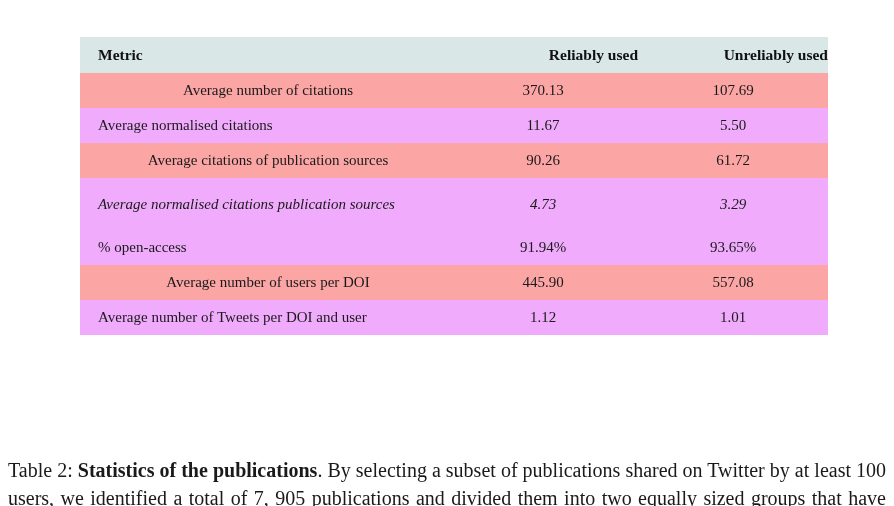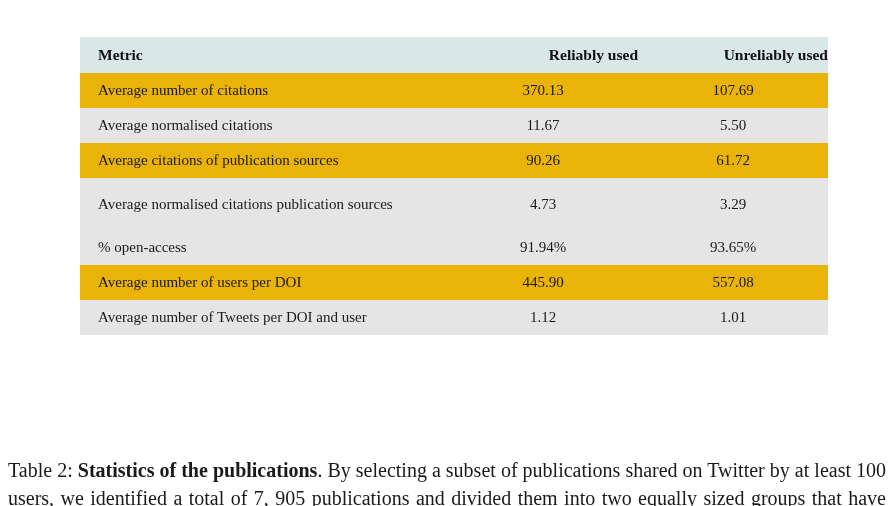--- a/index.html
+++ b/index.html
@@ -55,36 +55,38 @@
     text-align: right;
     width: 190px;
   }
   tbody td {
     font-size: 15px;
     height: 35px;
     vertical-align: middle;
     color: #1a1a1a;
   }
   tbody tr.shaded td {
-    background: #e5e5e5;
+    background: #f0abfc;
   }
   tbody tr.plain td {
-    background: #eab308;
+    background: #fca5a5;
+    text-align: center;
   }
   tbody td.metric-cell {
     text-align: left;
     padding-left: 18px;
     padding-right: 10px;
     line-height: 1.35;
   }
   tbody td.num-cell {
     text-align: center;
   }
   tbody tr.tall td {
     height: 52px;
+    font-style: italic;
   }
   .caption {
     position: absolute;
     left: 8px;
     top: 431px;
     width: 878px;
     font-family: "Liberation Serif", serif;
     font-size: 20px;
     line-height: 1.42;
     text-align: justify;

